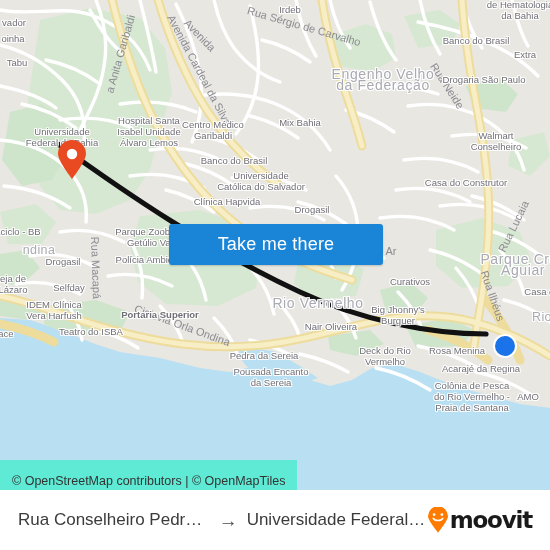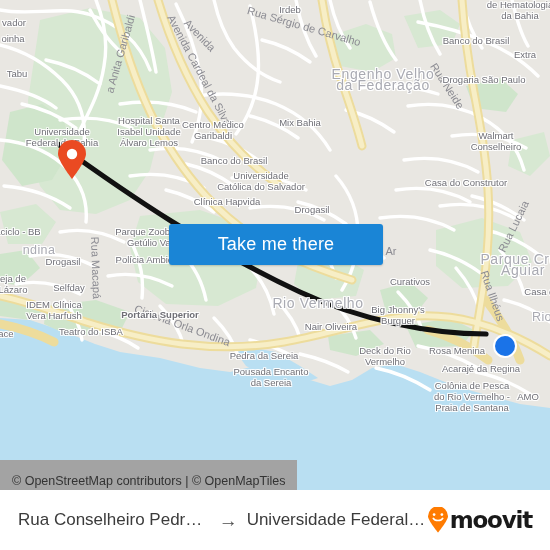--- a/index.html
+++ b/index.html
@@ -47,21 +47,21 @@
     color:#fff;font-family:"Liberation Sans",sans-serif;font-size:18px;
     letter-spacing:.2px;cursor:pointer;
     box-shadow:0 1px 2px rgba(0,0,0,.18);
     display:flex;align-items:center;justify-content:center;
     padding:0;
   }
 
   
   #attrib{
     position:absolute;left:0;top:460px;height:42px;
-    background:#a3a3a3;
+    background:#5eead4;
     display:flex;align-items:center;
     padding:0 12px;
     font-size:12.5px;color:#333;
     font-family:"Liberation Sans",sans-serif;
     white-space:nowrap;
   }
 
   
   #footer{
     position:absolute;left:0;top:490px;width:550px;height:60px;
@@ -249,21 +249,21 @@
           <text class="roadtext" transform="translate(181,329) rotate(20)" text-anchor="middle">Ciclovia Orla Ondina</text>
           <text class="roadtext" transform="translate(489,297) rotate(71)" text-anchor="middle">Rua Ilhéus</text>
           <text class="roadtext" transform="translate(391,255)" text-anchor="middle">Ar</text>
         </g>
       </g>
     </svg>
 
     <div id="labels">
         <div class="maplabel poi" style="left: 14px; top: 22px;">vador</div>
         <div class="maplabel poi" style="left: 13px; top: 38px;">oinha</div>
-        <div class="maplabel poi" style="left: 17px; top: 62px; margin-top: 11px;">Tabu</div>
+        <div class="maplabel poi" style="left: 17px; top: 62px;">Tabu</div>
         <div class="maplabel poi" style="left: 290px; top: 9px;">Irdeb</div>
         <div class="maplabel poi" style="left: 520px; top: 10px;">de Hematologia
 da Bahia</div>
         <div class="maplabel poi" style="left: 476px; top: 40px;">Banco do Brasil</div>
         <div class="maplabel poi" style="left: 525px; top: 54px; text-align: center;">Extra</div>
         <div class="maplabel area" style="left: 383px; top: 80px;">Engenho Velho
 da Federação</div>
         <div class="maplabel poi" style="left: 484px; top: 79px;">Drogaria São Paulo</div>
         <div class="maplabel poi" style="left: 149px; top: 131px;">Hospital Santa
 Isabel Unidade

